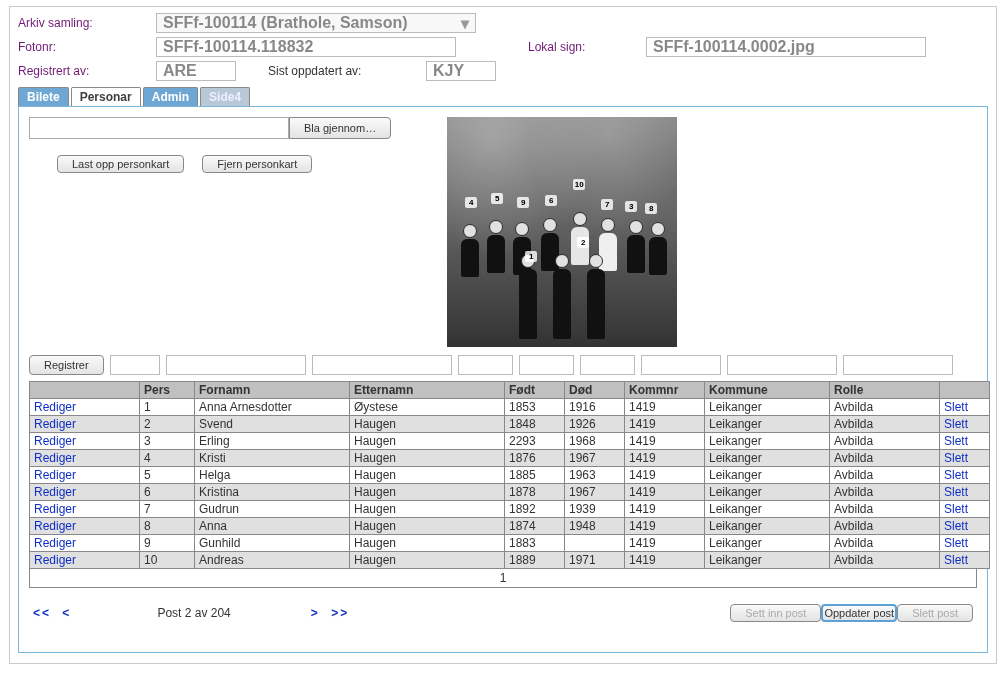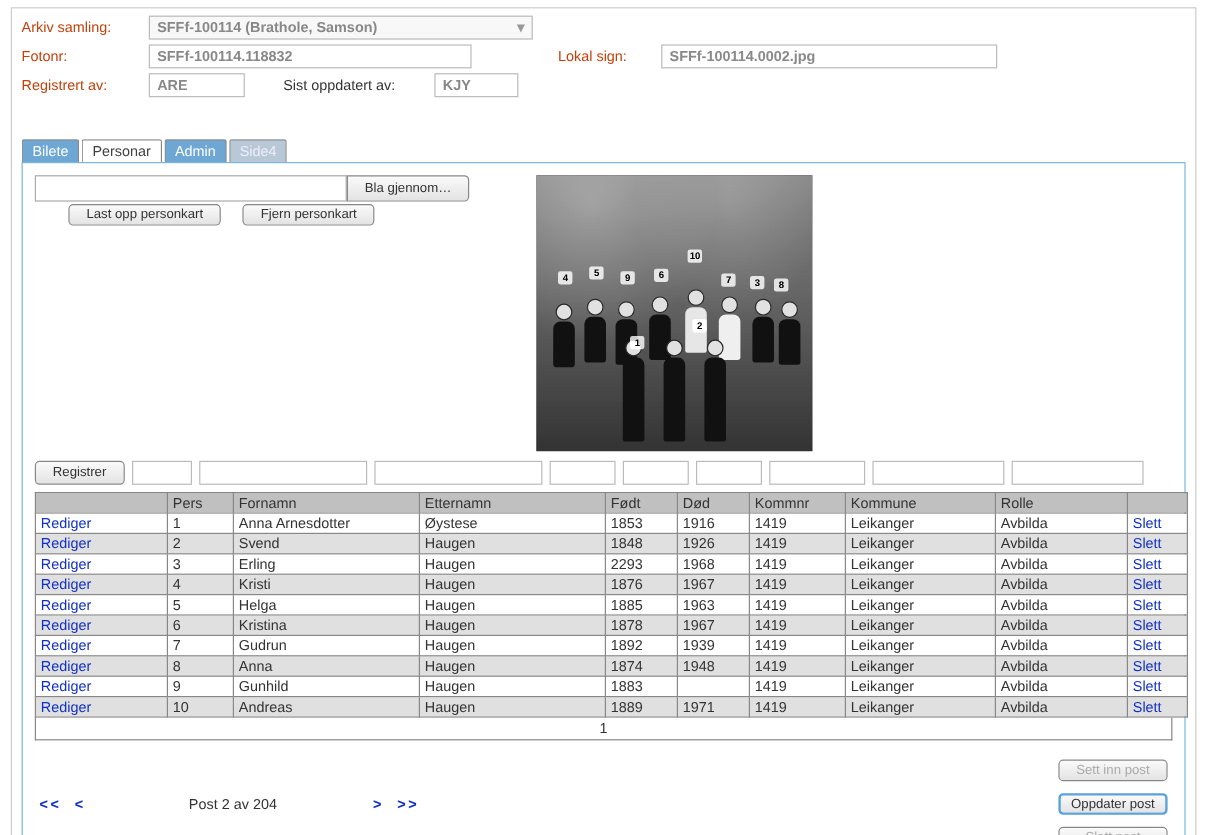--- a/index.html
+++ b/index.html
@@ -14,44 +14,44 @@
     overflow: hidden;
   }
   .outer {
     border: 1px solid #ccc;
     width: 988px;
     margin: 6px auto;
     background: #fff;
     padding: 6px 8px 10px 8px;
   }
   .form-row { display:flex; align-items:center; margin-bottom:4px; gap:6px; }
-  .lbl { width: 100px; color:#c2410c; font-size:12px; }
+  .lbl { width: 100px; color:#701a75; font-size:12px; }
   .input {
     height: 20px;
     border: 1px solid #bbb;
     background: #fff;
     color: #888;
     padding: 2px 6px;
-    font-size: 12px;
+    font-size: 16px;
     font-family: inherit;
+    margin-left: 32px;
   }
   .input.bold { font-weight:bold; }
   .input.select { width: 320px; background:#f8f8f8; }
   .tabs { margin-top:6px; display:flex; gap:2px; margin-bottom:0; }
   .tab {
     background:#6ea7d4;
     color:#fff;
-    font-weight:normal;
+    font-weight:bold;
     font-size:12px;
     padding:2px 8px;
     border:1px solid #888;
     border-bottom:none;
     cursor:pointer;
     border-radius:2px 2px 0 0;
-    margin-top:29px;
   }
   .tab.active { background:#fff; color:#404040; }
   .tab.disabled { background:#b8c8d6; color:#eef; }
   .panel {
     border:1px solid #7bb6dd;
     padding:10px 10px 30px 10px;
     position:relative;
     min-height:500px;
   }
   .btn {
@@ -60,35 +60,35 @@
     padding:2px 14px;
     border:1px solid #888;
     border-radius:4px;
     background: linear-gradient(#fafafa,#e3e3e3);
     color:#333;
     cursor:pointer;
   }
   .btn.disabled { color:#aaa; }
   .btn.active-border { border:2px solid #5aa2d8; padding:1px 1px; }
   .upload-area { display:flex; gap:16px; align-items:flex-start; }
-  .upload-col { display:flex; flex-direction:column; gap:2px; }
+  .upload-col { display:flex; flex-direction:column; gap:16px; }
   .file-row { display:flex; }
   .file-text {
     width:260px; height:22px; border:1px solid #aaa; background:#fff;
   }
   .personrow { display:flex; gap:6px; margin-top:8px; margin-bottom:6px; }
   .personrow input { height:20px; border:1px solid #bbb; background:#fff; padding:2px 4px; font-size:12px; }
   table.people {
     width:100%; border-collapse:collapse; font-size:12px; table-layout:fixed;
   }
   table.people th, table.people td {
     border:1px solid #888; padding:1px 4px; text-align:left; height:17px;
     overflow:hidden; white-space:nowrap;
   }
-  table.people th { background:#c0c0c0; font-weight:normal; }
+  table.people th { background:#c0c0c0; font-weight:bold; }
   table.people tr:nth-child(even) td { background:#e0e0e0; }
   table.people tr:nth-child(odd) td { background:#fff; }
   a.link { color:#1030c5; text-decoration:none; cursor:pointer; }
   .pager-center { text-align:center; padding:2px; border:1px solid #888; border-top:none; }
   .footer {
     margin-top:16px; display:flex; align-items:center; justify-content:space-between;
     padding:0 4px;
   }
   .nav { color:#1030c5; font-weight:bold; letter-spacing:2px; }
   .nav span { cursor:pointer; margin-right:6px; }
@@ -127,21 +127,21 @@
   <div class="form-row">
     <div class="lbl">Arkiv samling:</div>
     <div class="input bold select" style="display:flex;justify-content:space-between;align-items:center;">
       <span>SFFf-100114 (Brathole, Samson)</span>
       <span style="color:#999;">▾</span>
     </div>
   </div>
 
   <div class="form-row">
     <div class="lbl">Fotonr:</div>
-    <input class="input bold" style="width: 269px;" value="SFFf-100114.118832">
+    <input class="input bold" style="width: 300px;" value="SFFf-100114.118832">
     <div style="width:60px;"></div>
     <div class="lbl" style="width:80px;">Lokal sign:</div>
     <input class="input bold" style="width: 280px;" value="SFFf-100114.0002.jpg">
   </div>
 
   <div class="form-row">
     <div class="lbl">Registrert av:</div>
     <input class="input bold" style="width: 80px;" value="ARE">
     <div style="width:20px;"></div>
     <div style="width:120px;">Sist oppdatert av:</div>
@@ -401,21 +401,21 @@
         <div class="nav">
           <span>&lt;&lt;</span>
           <span>&lt;</span>
         </div>
         <div>Post 2 av 204</div>
         <div class="nav">
           <span>&gt;</span>
           <span>&gt;&gt;</span>
         </div>
       </div>
-      <div style="display:flex; gap:10px;flex-direction:column;">
+      <div style="display:flex; ">
         <button class="btn disabled">Sett inn post</button>
         <button class="btn active-border">Oppdater post</button>
         <button class="btn disabled">Slett post</button>
       </div>
     </div>
 
   </div>
 </div>
 
 </body></html>

